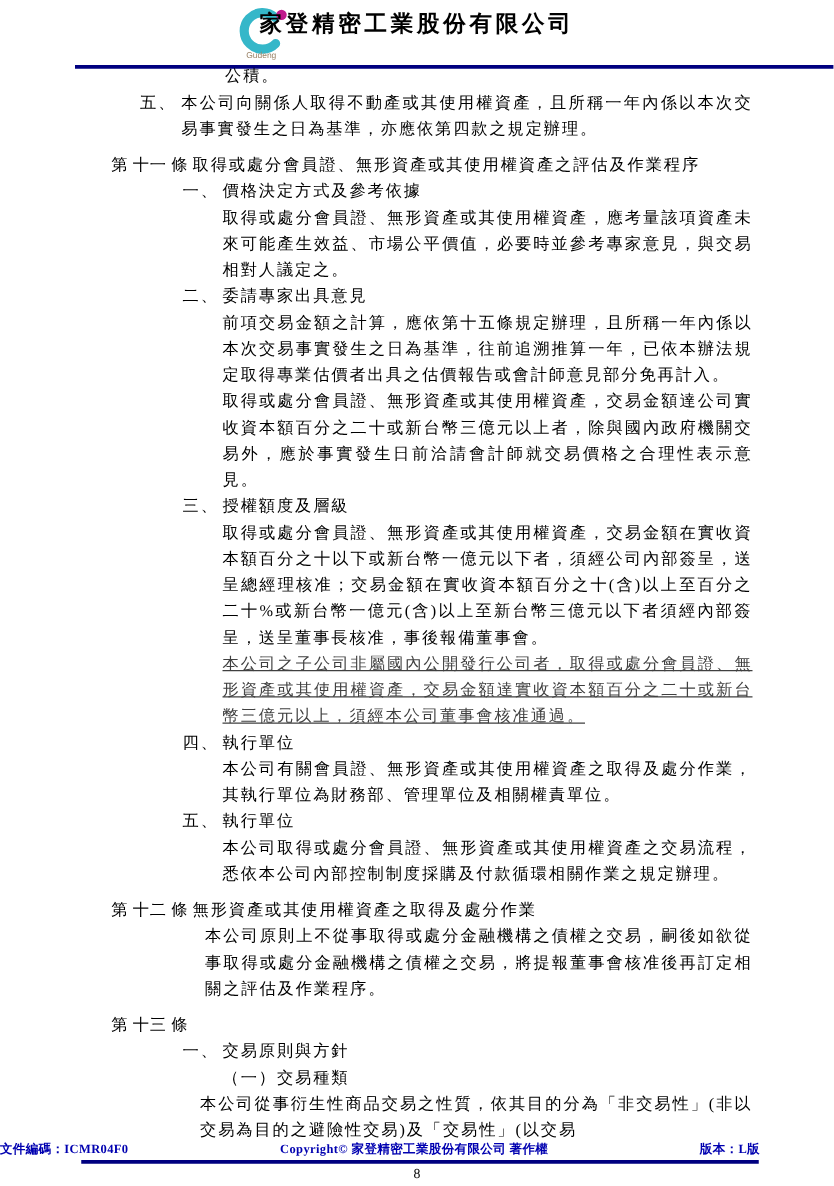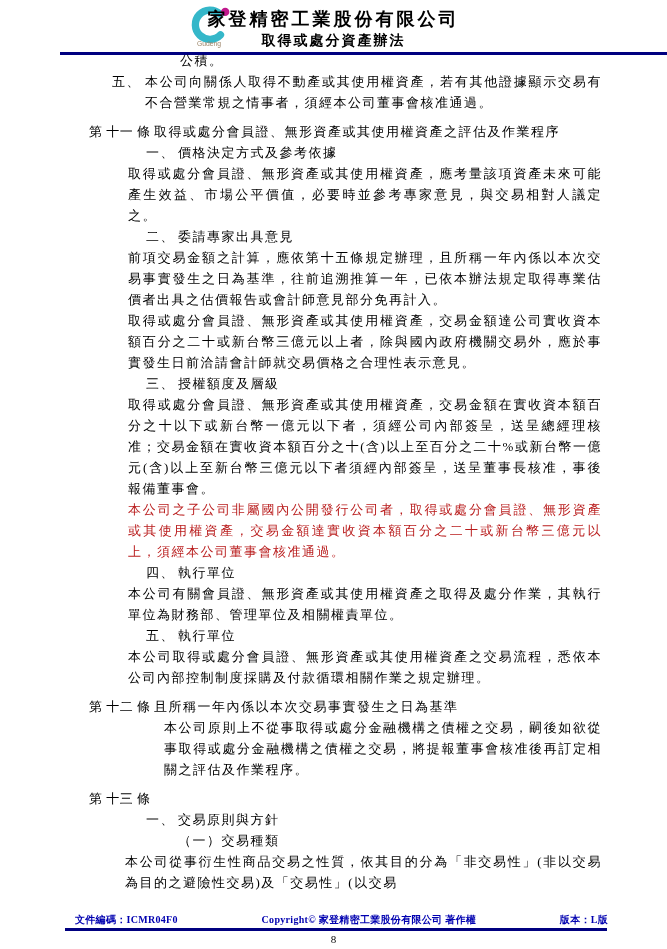--- a/index.html
+++ b/index.html
@@ -25,61 +25,60 @@
   .atitle  { flex:1; }
   .item    { display:flex; }
   .item .itext { flex:1; text-align:justify; }
   .ind-a   { margin-left:47px; }
   .num-a   { flex:0 0 33px; white-space:nowrap; }
   .ind-b   { margin-left:81px; }
   .num-b   { flex:0 0 32px; white-space:nowrap; }
   .ind-c   { margin-left:113px; }
   .num-c   { flex:0 0 auto; white-space:nowrap; }
   .ind-a2  { margin-left:115px; }
-  .cont-b  { margin-left:63px; }
-  .cont-c  { margin-left:60px; }
+  .cont-b  { margin-left:113px; }
+  .cont-c  { margin-left:95px; }
   .art-body{ margin-left:99px; }
-  .red     { color:#b91c1c; }
+  .red     { color:#404040;text-decoration:underline; }
   
   .doc-footer { position:absolute; left:0; right:0; bottom:3px; }
   .footer-row {
     display:flex; justify-content:space-between; align-items:baseline;
-    padding-left:75px; padding-right:59px;
+    padding-right:59px;
     font-size:10px; line-height:13px; color:#0000b0; font-weight:bold; letter-spacing:0.3px;
   }
   .footer-rule { margin-left:65px; margin-top:2px; width:542px; height:3px; background:#000080; }
   .page-number { text-align:center; font-size:11px; line-height:14px; margin-top:1px; color:#000; }
 </style>
 </head>
 <body>
 
 <div class="page">
 
   <header class="doc-header">
     <div class="logo-wrap">
       <svg width="46" height="46" viewBox="0 0 44 44">
         <path d="M 32.5 10.5 A 14 14 0 1 0 33 30.5" fill="none" stroke="#35b7c9" stroke-width="7" stroke-linecap="round"></path>
         <circle cx="37.5" cy="8.5" r="4" fill="#c0188c"></circle>
         <text x="22" y="41.5" font-family="Liberation Sans, sans-serif" font-size="6.5" fill="#9b8468" text-anchor="middle">Gudeng</text>
       </svg>
     </div>
     <div class="header-titles">
       <div class="company-name">家登精密工業股份有限公司</div>
-      <div class="doc-title">取得或處分資產辦法</div>
     </div>
   </header>
   <div class="header-rule"></div>
 
   <main class="doc-body">
 
     <p class="ind-a2">公積。</p>
 
     <div class="item ind-a">
       <span class="num-a">五、</span>
-      <span class="itext">本公司向關係人取得不動產或其使用權資產，若有其他證據顯示交易有不合營業常規之情事者，須經本公司董事會核准通過。</span>
+      <span class="itext">本公司向關係人取得不動產或其使用權資產，且所稱一年內係以本次交易事實發生之日為基準，亦應依第四款之規定辦理。</span>
     </div>
 
     <div class="article">
       <span class="alabel">第 十一 條</span>
       <span class="atitle">取得或處分會員證、無形資產或其使用權資產之評估及作業程序</span>
     </div>
 
     <div class="item ind-b">
       <span class="num-b">一、</span>
       <span class="itext">價格決定方式及參考依據</span>
@@ -107,21 +106,21 @@
     <p class="cont-b">本公司有關會員證、無形資產或其使用權資產之取得及處分作業，其執行單位為財務部、管理單位及相關權責單位。</p>
 
     <div class="item ind-b">
       <span class="num-b">五、</span>
       <span class="itext">執行單位</span>
     </div>
     <p class="cont-b">本公司取得或處分會員證、無形資產或其使用權資產之交易流程，悉依本公司內部控制制度採購及付款循環相關作業之規定辦理。</p>
 
     <div class="article">
       <span class="alabel">第 十二 條</span>
-      <span class="atitle">且所稱一年內係以本次交易事實發生之日為基準</span>
+      <span class="atitle">無形資產或其使用權資產之取得及處分作業</span>
     </div>
     <p class="art-body">本公司原則上不從事取得或處分金融機構之債權之交易，嗣後如欲從事取得或處分金融機構之債權之交易，將提報董事會核准後再訂定相關之評估及作業程序。</p>
 
     <div class="article">
       <span class="alabel">第 十三 條</span>
     </div>
 
     <div class="item ind-b">
       <span class="num-b">一、</span>
       <span class="itext">交易原則與方針</span>

